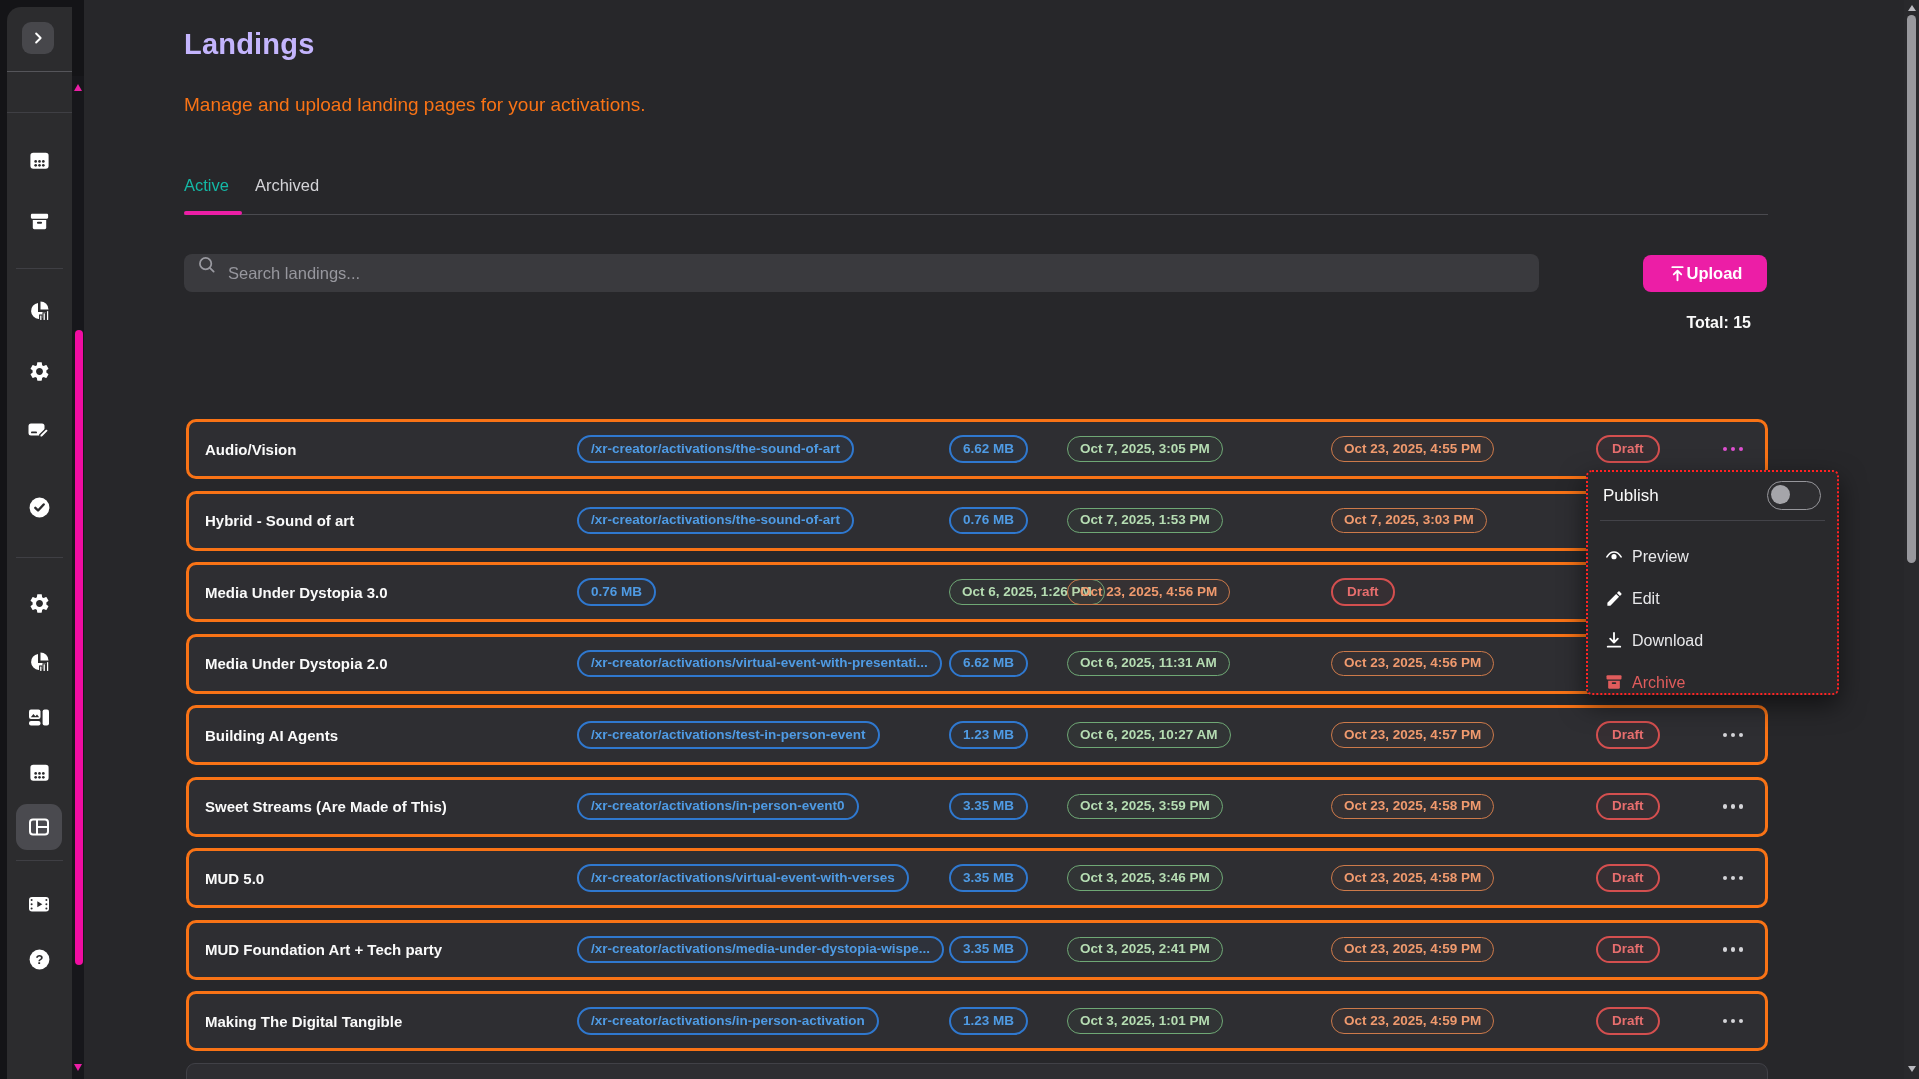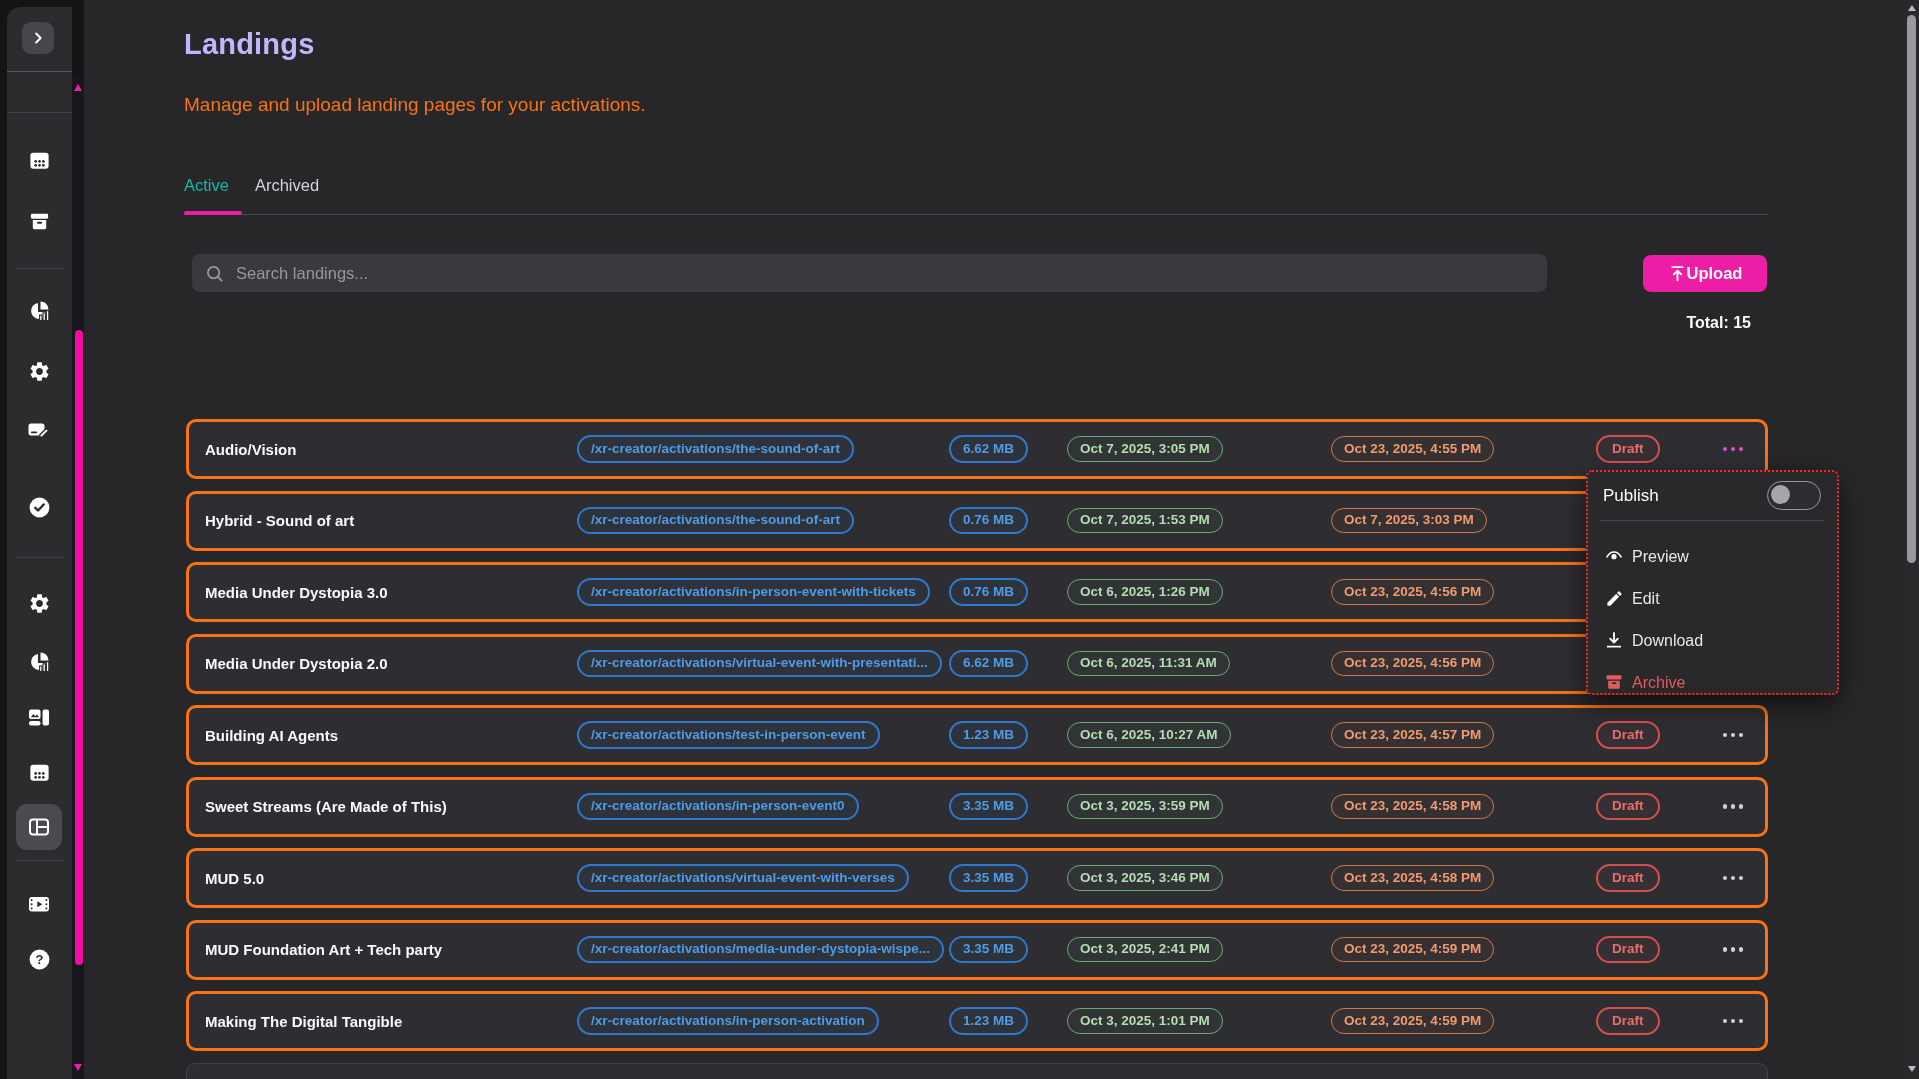--- a/index.html
+++ b/index.html
@@ -10,21 +10,21 @@
   .page-title{position:absolute;left:100px;top:28px;font-size:29px;font-weight:700;color:#c4b5fd;letter-spacing:.2px;}
   .page-subtitle{position:absolute;left:100px;top:94px;font-size:19px;color:#f97316;}
   .tabs{position:absolute;left:100px;top:176px;display:flex;gap:26px;font-size:16.5px;}
   .tab{cursor:pointer;}
   .tab.active{font-weight:400;color:#14b8a6;}
   .tab.inactive{color:#d4d4d8;}
   .tab-underline{position:absolute;left:100px;top:211px;width:58px;height:4px;background:#ec1ea6;border-radius:2px;z-index:2;}
   .tab-divider{position:absolute;left:100px;top:214px;width:1584px;height:1px;background:#4a4a4f;}
   
   .search{position:absolute;left:100px;top:254px;width:1355px;height:38px;background:#3a3a3e;border-radius:8px;
-          display:flex;align-items:center;padding:0 12px;box-sizing:border-box;margin-left:8px;}
+          display:flex;padding:0 12px;box-sizing:border-box;}
   .search svg{flex:0 0 auto;margin-right:9px;}
   .search input{flex:1;background:transparent;border:none;outline:none;color:#e4e4e7;font-size:16.5px;
                 font-family:"Liberation Sans","DejaVu Sans",sans-serif;}
   .search input::placeholder{color:#97979e;}
   
   .upload-btn{position:absolute;left:1559px;top:255px;width:124px;height:37px;background:#ec1ea6;border:none;
               border-radius:8px;color:#fff;font-size:16.5px;font-weight:700;display:flex;align-items:center;
               justify-content:center;cursor:pointer;font-family:inherit;}
   .total{position:absolute;right:153px;top:314px;font-size:16px;font-weight:700;color:#fafafa;}
   
@@ -164,23 +164,20 @@
     <span class="cell dots-cell">
       <button class="dots">
               <i></i>
               <i></i>
               <i></i>
             </button>
     </span>
   </div>
         <div class="row-card grid">
     <span class="cell name">Media Under Dystopia 3.0</span>
-    <span class="cell">
-            <span class="pill blue">/xr-creator/activations/in-person-event-with-tickets</span>
-          </span>
     <span class="cell">
             <span class="pill blue">0.76 MB</span>
           </span>
     <span class="cell">
             <span class="pill green">Oct 6, 2025, 1:26 PM</span>
           </span>
     <span class="cell">
             <span class="pill orange">Oct 23, 2025, 4:56 PM</span>
           </span>
     <span class="cell">

